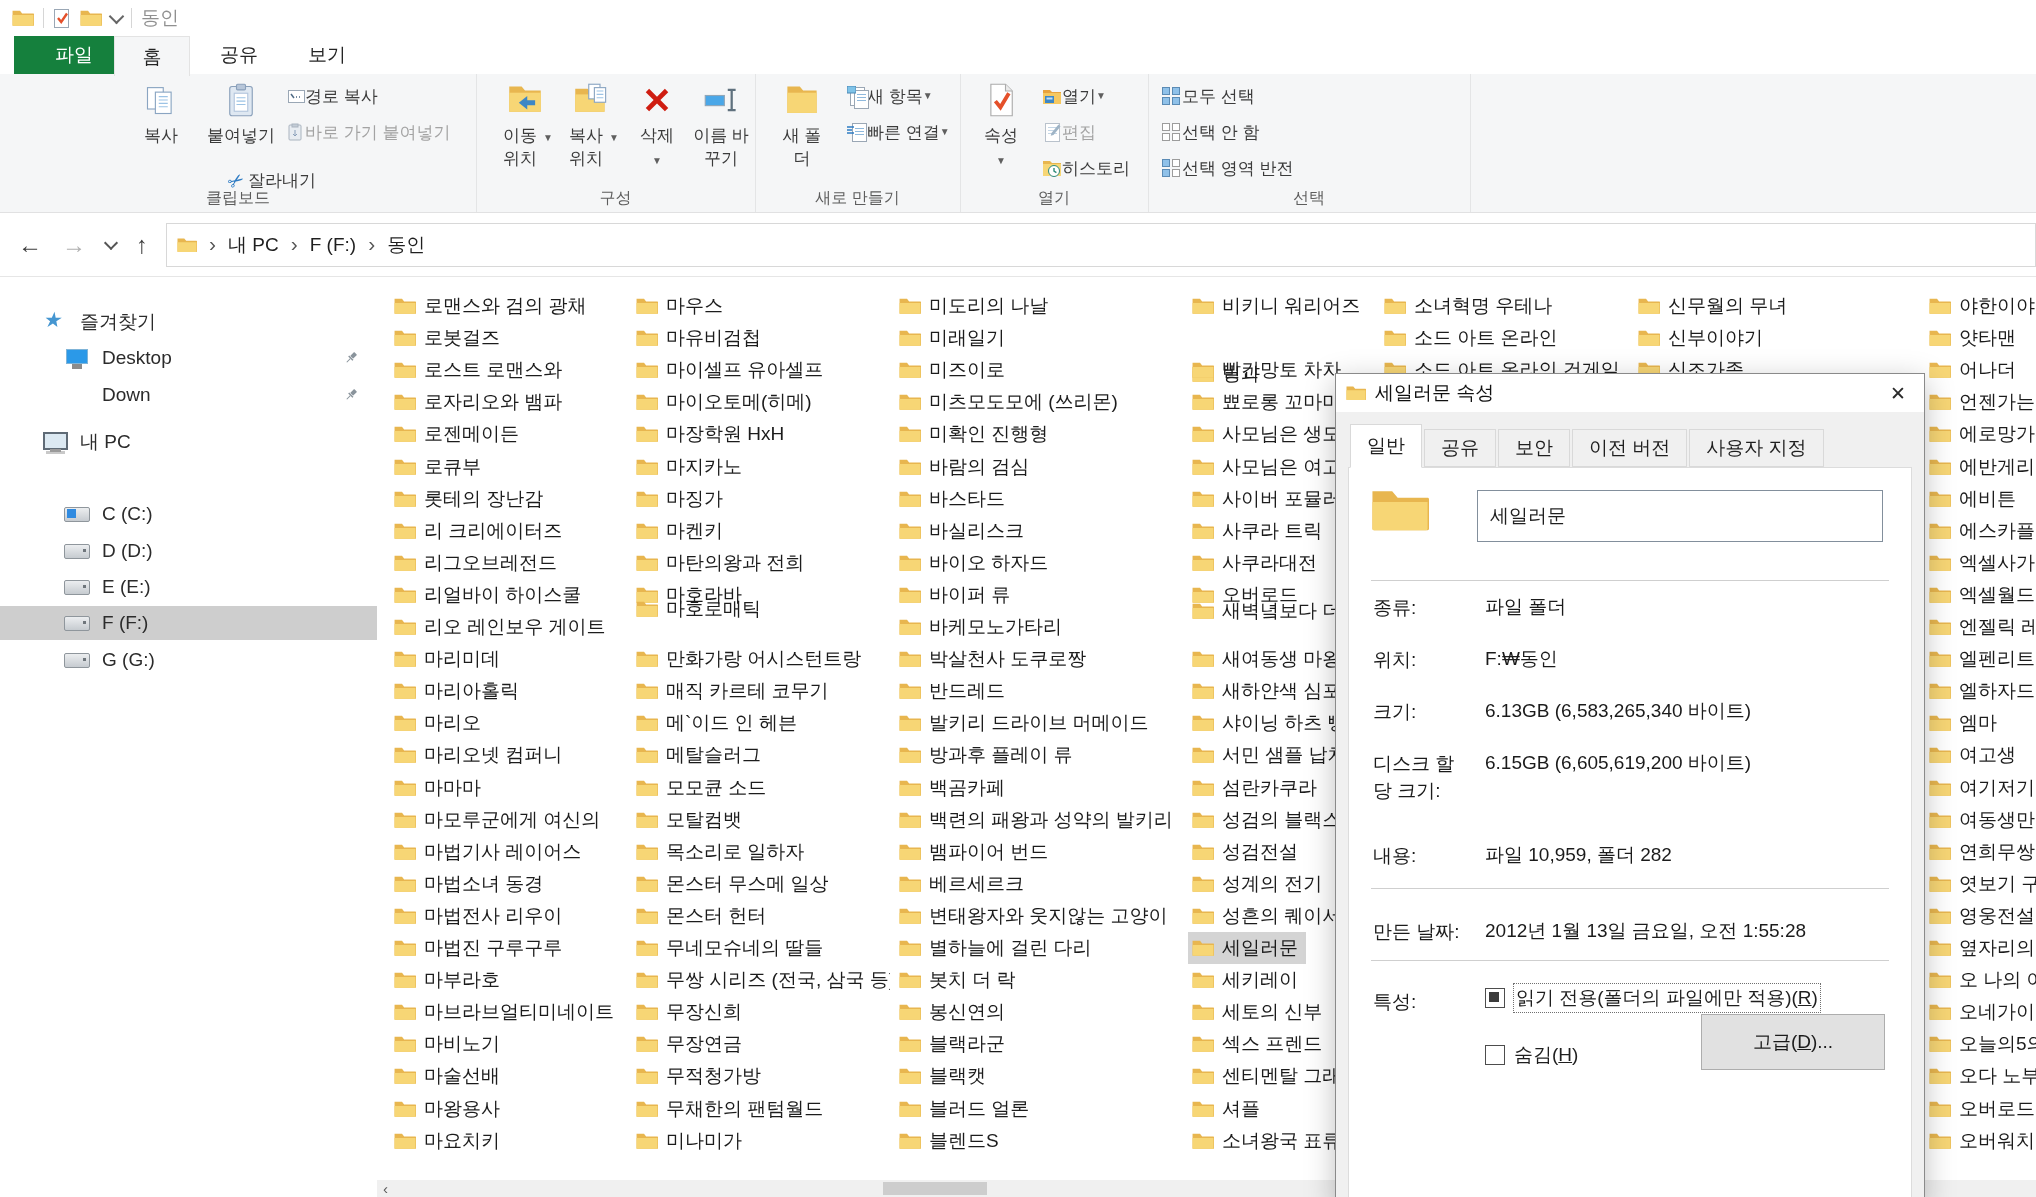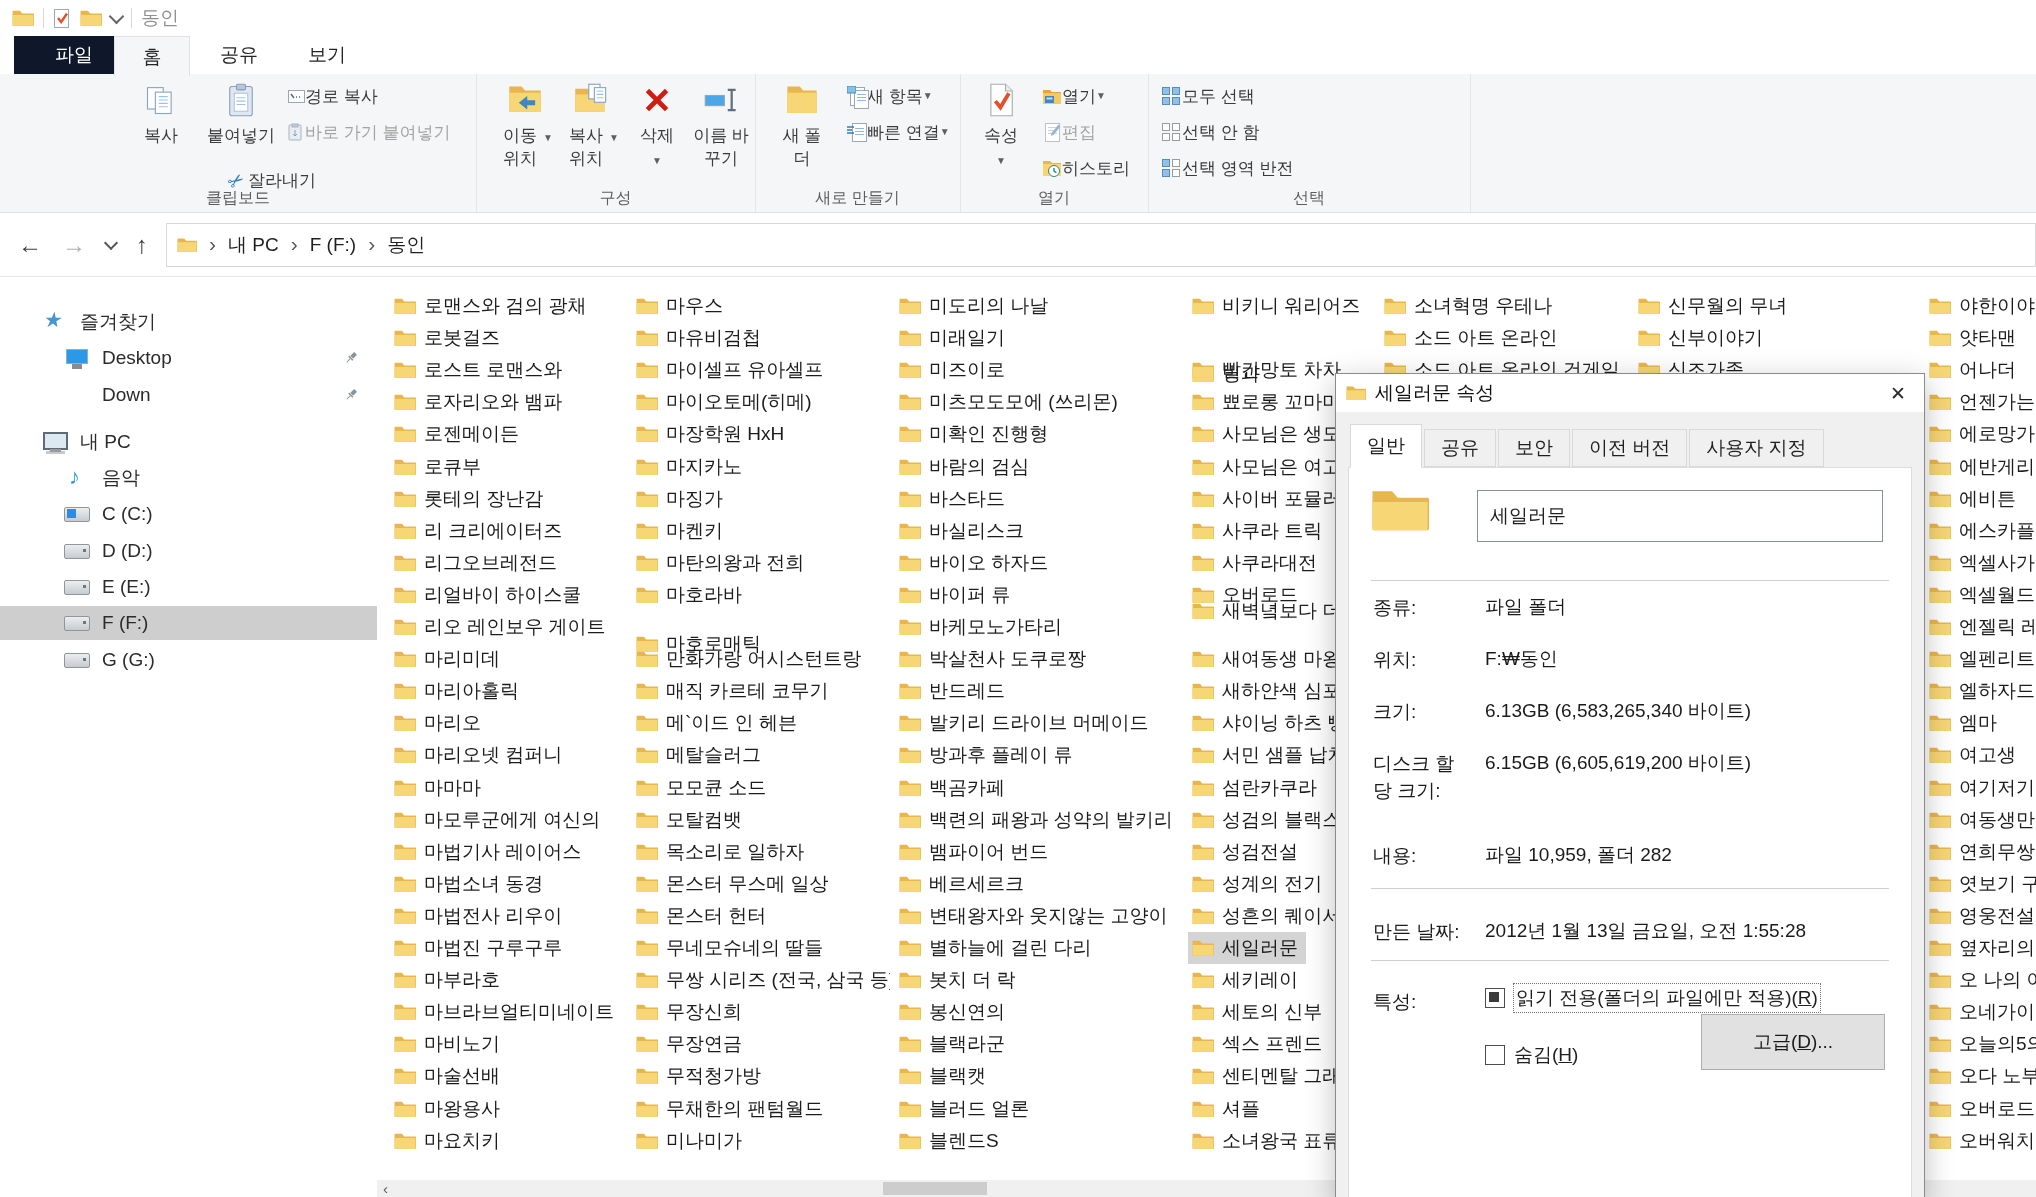--- a/index.html
+++ b/index.html
@@ -7,21 +7,21 @@
           font-family:"Liberation Sans","DejaVu Sans",sans-serif;color:#1f1f1f;}
   
   .titlebar{position:absolute;left:0;top:0;right:0;height:36px;background:#fff;}
   .qat{position:absolute;left:12px;top:4px;display:flex;align-items:center;gap:9px;height:28px;}
   .qsep{width:1px;height:20px;background:#d6d6d6;}
   .apptitle{font-size:19px;color:#909090;}
   .chev-dn{width:9px;height:9px;border-right:2px solid #666;border-bottom:2px solid #666;transform:rotate(45deg);margin-top:-4px;}
   
   .tabstrip{position:absolute;top:36px;left:0;right:0;height:38px;background:#fff;}
   .tab{position:absolute;top:0;height:38px;display:flex;align-items:center;justify-content:center;font-size:19px;color:#242424;cursor:default;}
-  .tab-file{left:14px;width:120px;background:#0f172a;color:#fff;}
+  .tab-file{left:14px;width:120px;background:#15803d;color:#fff;}
   .tab-home{left:114px;width:74px;background:#f5f6f7;border:1px solid #e3e3e3;border-bottom:none;z-index:3;height:39px;}
   .tab-share{left:200px;width:78px;}
   .tab-view{left:290px;width:74px;}
   
   .ribbon{position:absolute;top:74px;left:0;right:0;height:138px;background:#f5f6f7;border-bottom:1px solid #e1e1e2;}
   .rgroup{position:absolute;top:0;height:138px;border-right:1px solid #e4e5e6;}
   .glabel{position:absolute;bottom:3px;left:0;right:0;text-align:center;font-size:16px;color:#5d5d5d;white-space:nowrap;}
   .bigbtn{position:absolute;top:4px;text-align:center;font-size:17px;color:#3b3b3b;line-height:23px;}
   .bigbtn .bicon{display:block;margin:4px auto 6px auto;width:36px;height:36px;position:relative;}
   .bigbtn .bl{display:inline-block;vertical-align:top;}
@@ -387,24 +387,20 @@
                 <rect x="12" y="3" width="8" height="11" rx="1"></rect>
                 <rect x="10" y="15" width="12" height="3"></rect>
                 <rect x="15" y="18" width="2" height="10"></rect>
               </g>
             </svg></span>
         </div>
         <div class="srow" style="top: 148px;">
           <span class="ic ic-pc" style="margin-left: 42px;"></span>
           <span class="slabel">내 PC</span>
         </div>
-        <div class="srow" style="top: 184px;">
-          <span class="ic ic-music" style="margin-left: 64px;"></span>
-          <span class="slabel">음악</span>
-        </div>
         <div class="srow" style="top: 220px;">
           <span class="ic ic-drive-c" style="margin-left: 64px;"></span>
           <span class="slabel">C (C:)</span>
         </div>
         <div class="srow" style="top: 257px;">
           <span class="ic ic-drive" style="margin-left: 64px;"></span>
           <span class="slabel">D (D:)</span>
         </div>
         <div class="srow" style="top: 293px;">
           <span class="ic ic-drive" style="margin-left: 64px;"></span>
@@ -675,21 +671,21 @@
               </svg>
               <span class="flabel">마탄의왕과 전희</span>
             </span></div>
           <div class="fitem" style="top: 302px;"><span class="hl">
               <svg class="fsvg" viewBox="0 0 20 16">
                 <path d="M0.5 1.5h6.8l1.9 2.3h10.3c.3 0 .5.2.5.5v10.2c0 .3-.2.5-.5.5H1c-.3 0-.5-.2-.5-.5z" fill="#e8b64f"></path>
                 <path d="M0.5 5.2h19v9.3c0 .3-.2.5-.5.5H1c-.3 0-.5-.2-.5-.5z" fill="#f7d675"></path>
               </svg>
               <span class="flabel">마호라바</span>
             </span></div>
-          <div class="fitem" style="top: 351px; text-decoration: underline;"><span class="hl">
+          <div class="fitem" style="top: 316px; text-decoration: underline;"><span class="hl">
               <svg class="fsvg" viewBox="0 0 20 16">
                 <path d="M0.5 1.5h6.8l1.9 2.3h10.3c.3 0 .5.2.5.5v10.2c0 .3-.2.5-.5.5H1c-.3 0-.5-.2-.5-.5z" fill="#e8b64f"></path>
                 <path d="M0.5 5.2h19v9.3c0 .3-.2.5-.5.5H1c-.3 0-.5-.2-.5-.5z" fill="#f7d675"></path>
               </svg>
               <span class="flabel">마호로매틱</span>
             </span></div>
           <div class="fitem" style="top: 366px;"><span class="hl">
               <svg class="fsvg" viewBox="0 0 20 16">
                 <path d="M0.5 1.5h6.8l1.9 2.3h10.3c.3 0 .5.2.5.5v10.2c0 .3-.2.5-.5.5H1c-.3 0-.5-.2-.5-.5z" fill="#e8b64f"></path>
                 <path d="M0.5 5.2h19v9.3c0 .3-.2.5-.5.5H1c-.3 0-.5-.2-.5-.5z" fill="#f7d675"></path>

